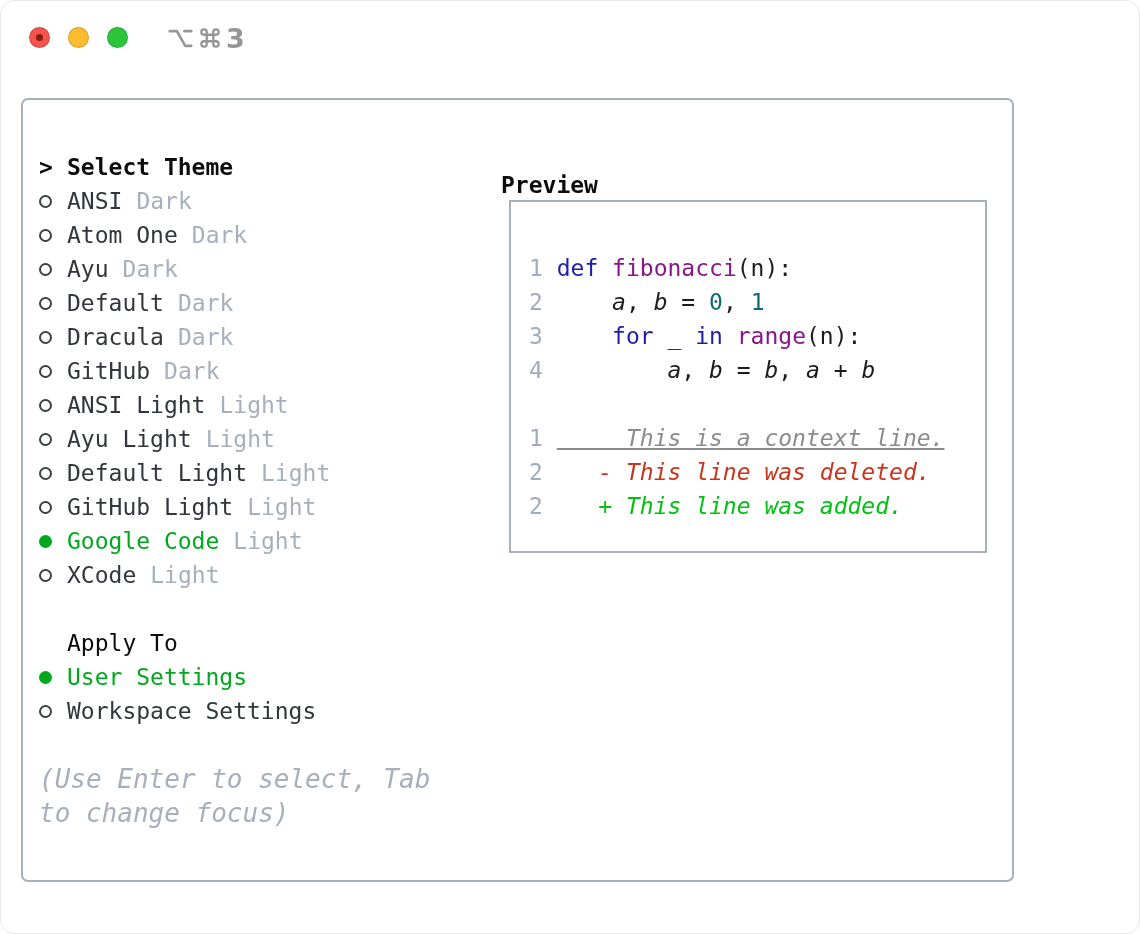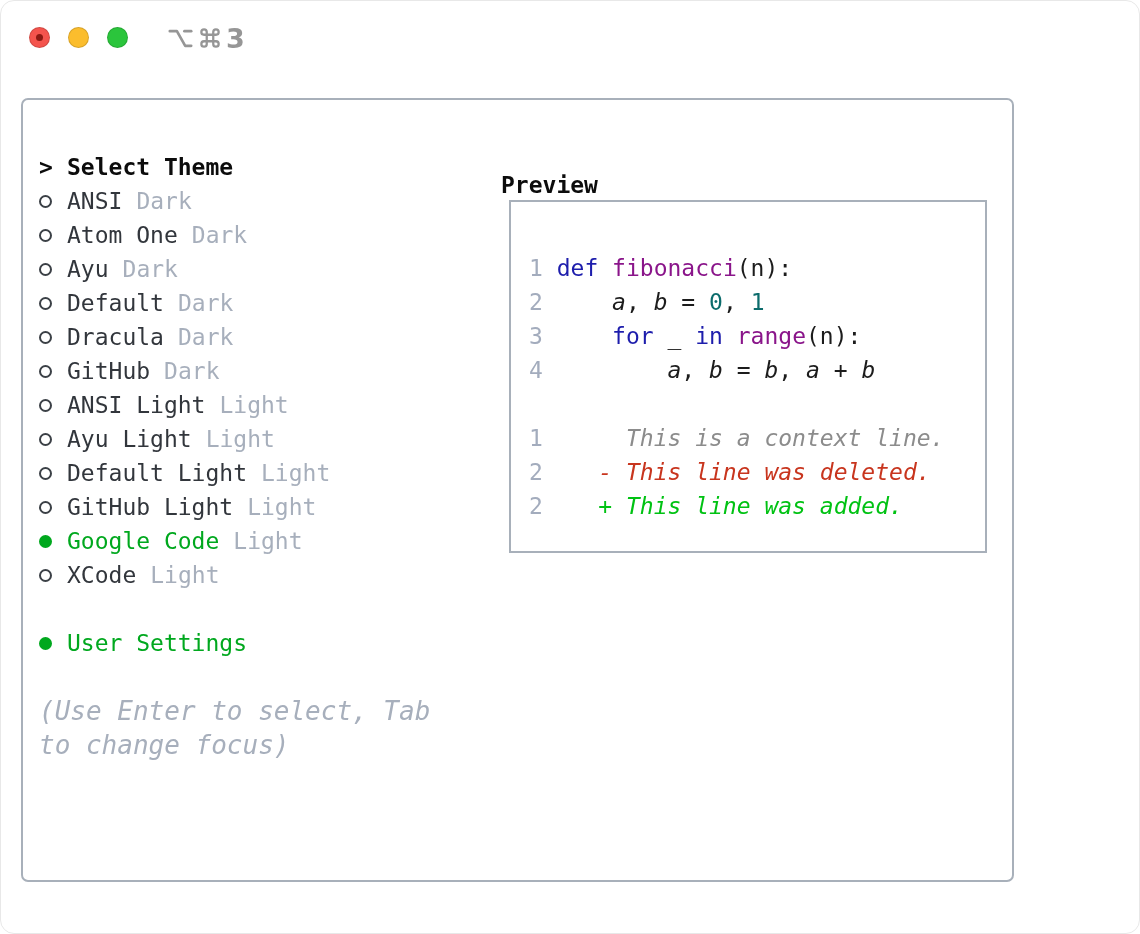--- a/index.html
+++ b/index.html
@@ -52,21 +52,21 @@
   .right-header{position:absolute;left:500px;top:167px;}
   .preview-box{position:absolute;left:508px;top:199px;width:478px;height:353px;
     border:2px solid var(--panel-border);padding:15px 0 0 18px;overflow:hidden;background:#fff;}
   .pline{height:34px;line-height:34px;font-size:23px;white-space:pre;}
   .c-num{color:var(--line-number);}
   .c-kwd{color:var(--code-keyword);}
   .c-fun{color:var(--code-function);}
   .c-lit{color:var(--code-literal);}
   .c-pln{color:var(--code-plain);}
   .c-var{color:var(--code-plain);font-style:italic;}
-  .c-ctx{color:var(--diff-context);font-style:italic;}
+  .c-ctx{color:var(--diff-context);font-style:italic;text-decoration:underline;}
   .c-del{color:var(--diff-deleted);font-style:italic;}
   .c-add{color:var(--diff-added);font-style:italic;}
 </style>
 </head>
 <body>
 
 <div class="window">
 
   <div>
     <div class="traffic-lights">
@@ -179,26 +179,36 @@
         </div>
         <div class="row theme-option">
           <span class="bullet-col">
             <span class="radio-circle"></span>
           </span>
           <span class="opt-name">XCode</span>
           <span class="opt-variant">Light</span>
         </div>
       </div>
     <div class="spacer"></div>
+    <div class="row">
+      <span class="bullet-col"></span>
+      <span class="apply-label">Apply To</span>
+    </div>
     <div>
         <div class="row apply-option">
           <span class="bullet-col">
             <span class="radio-circle selected"></span>
           </span>
           <span class="opt-name selected">User Settings</span>
+        </div>
+        <div class="row apply-option">
+          <span class="bullet-col">
+            <span class="radio-circle"></span>
+          </span>
+          <span class="opt-name">Workspace Settings</span>
         </div>
       </div>
     <div class="spacer"></div>
     <div class="hint">(Use Enter to select, Tab to change focus)</div>
   </div>
 
   <div class="right-header">
     <div class="row">
       <span class="header-label">Preview</span>
     </div>

